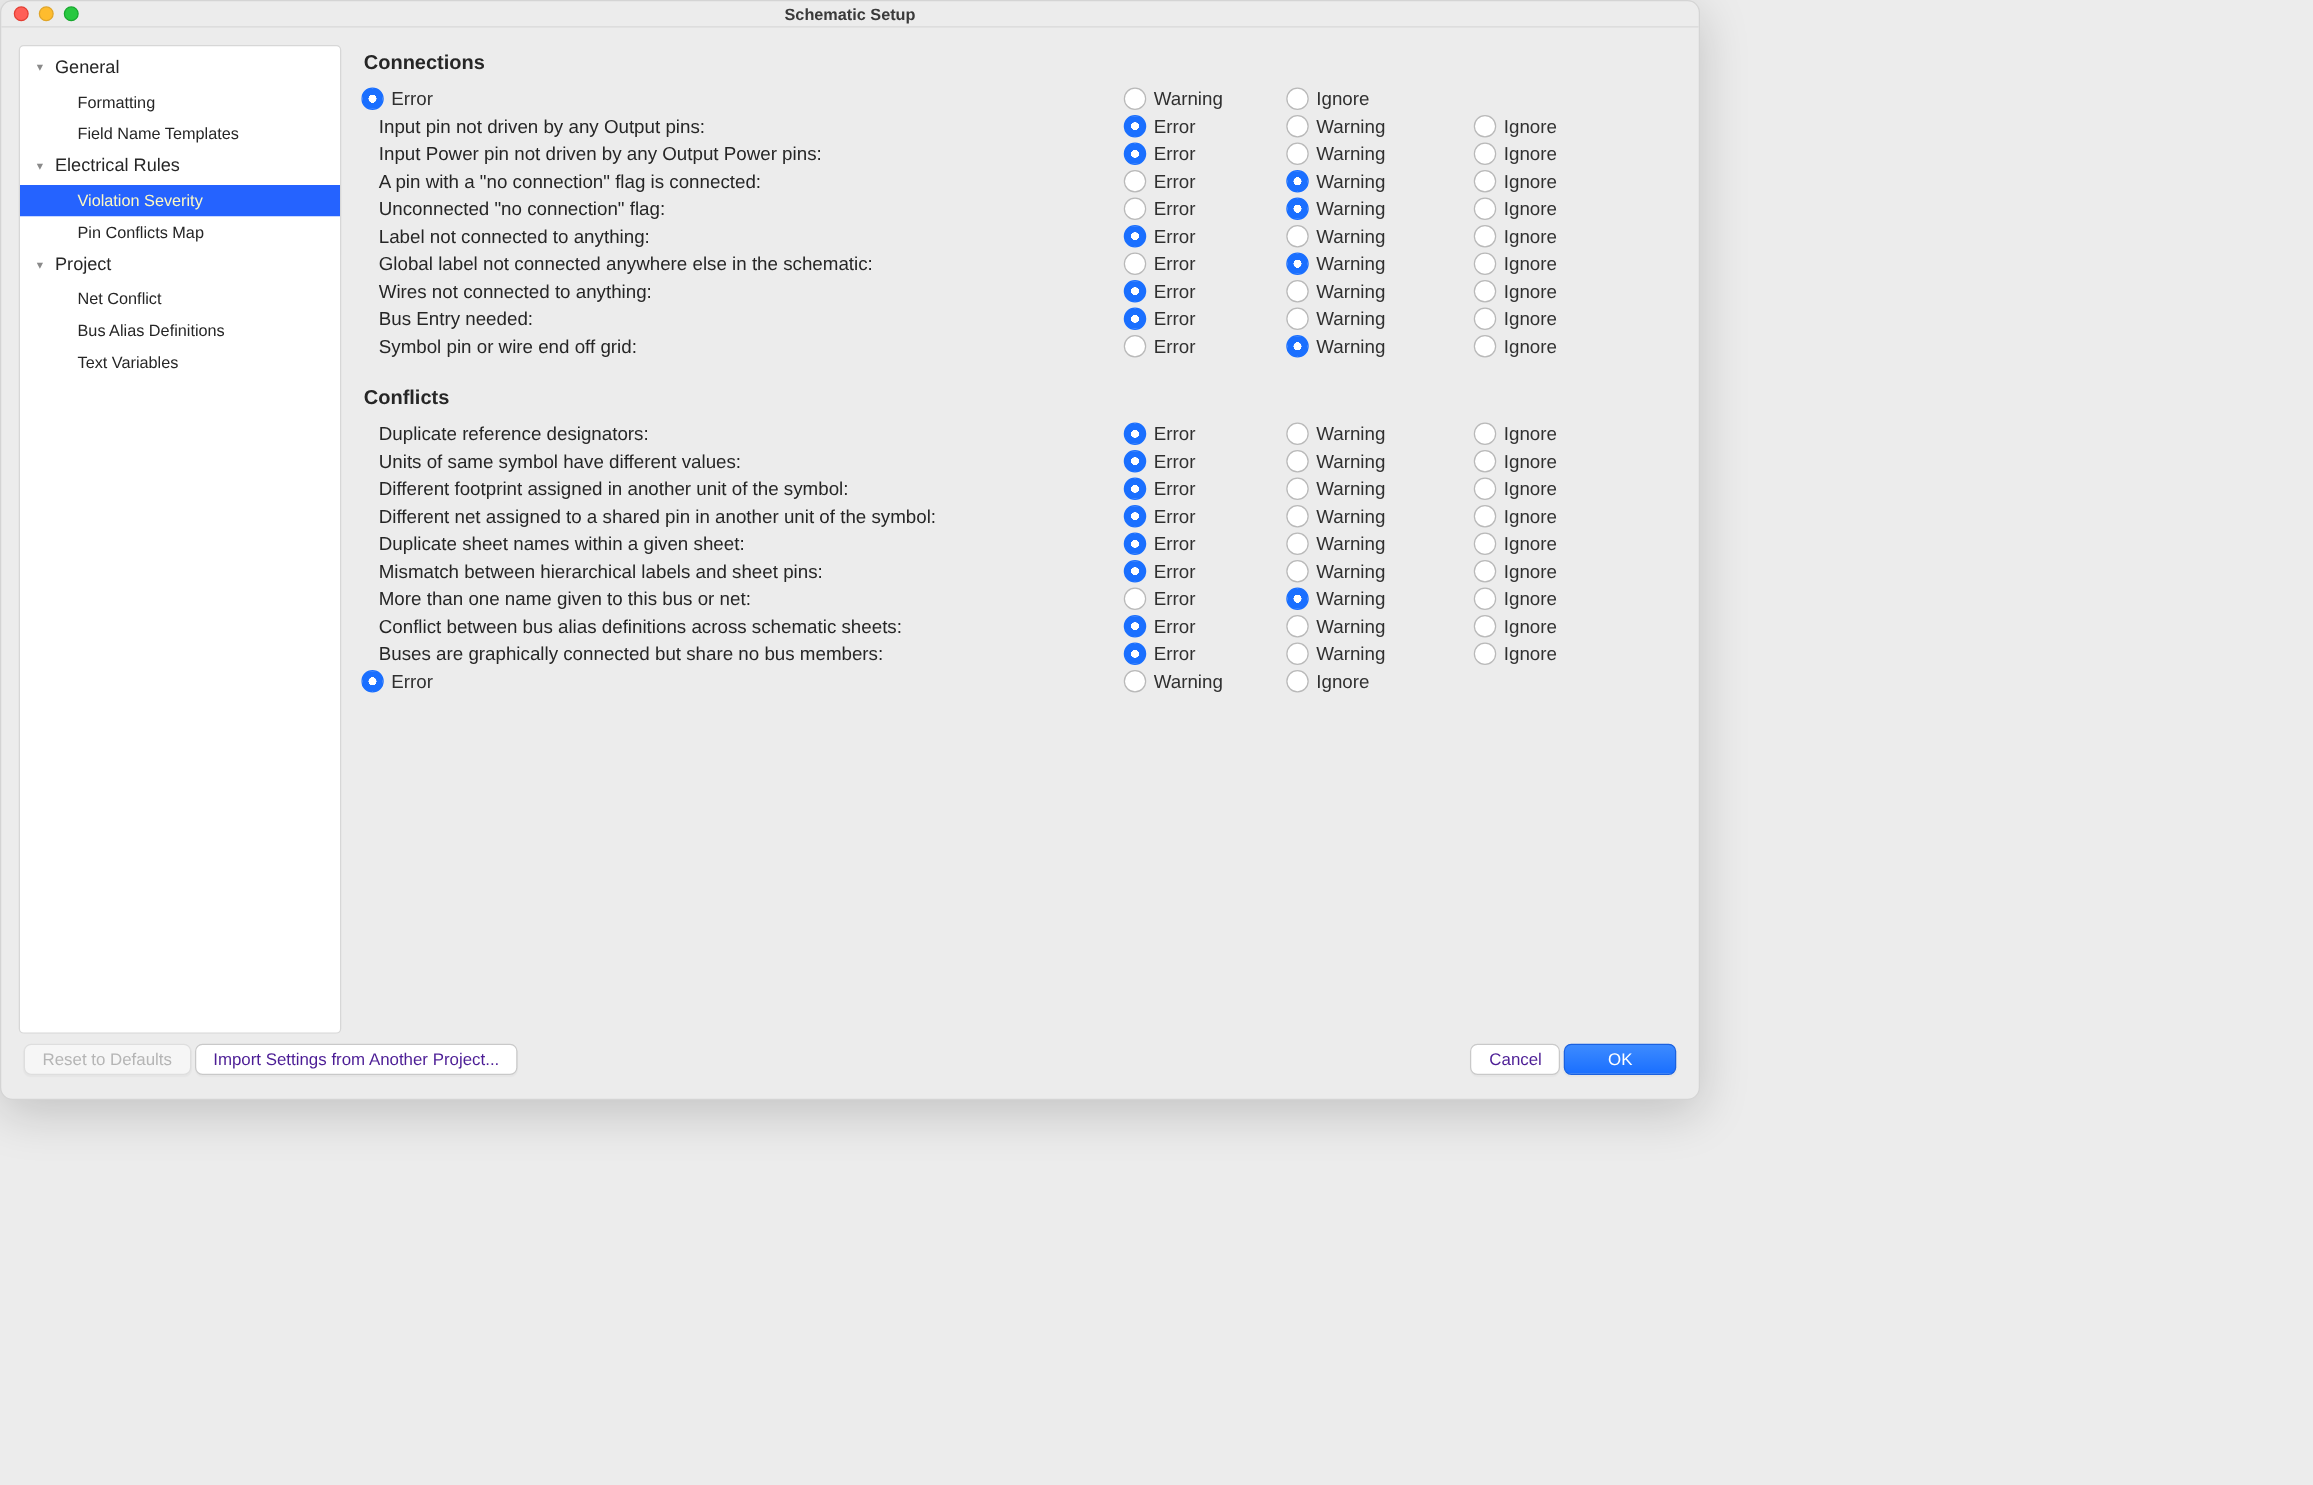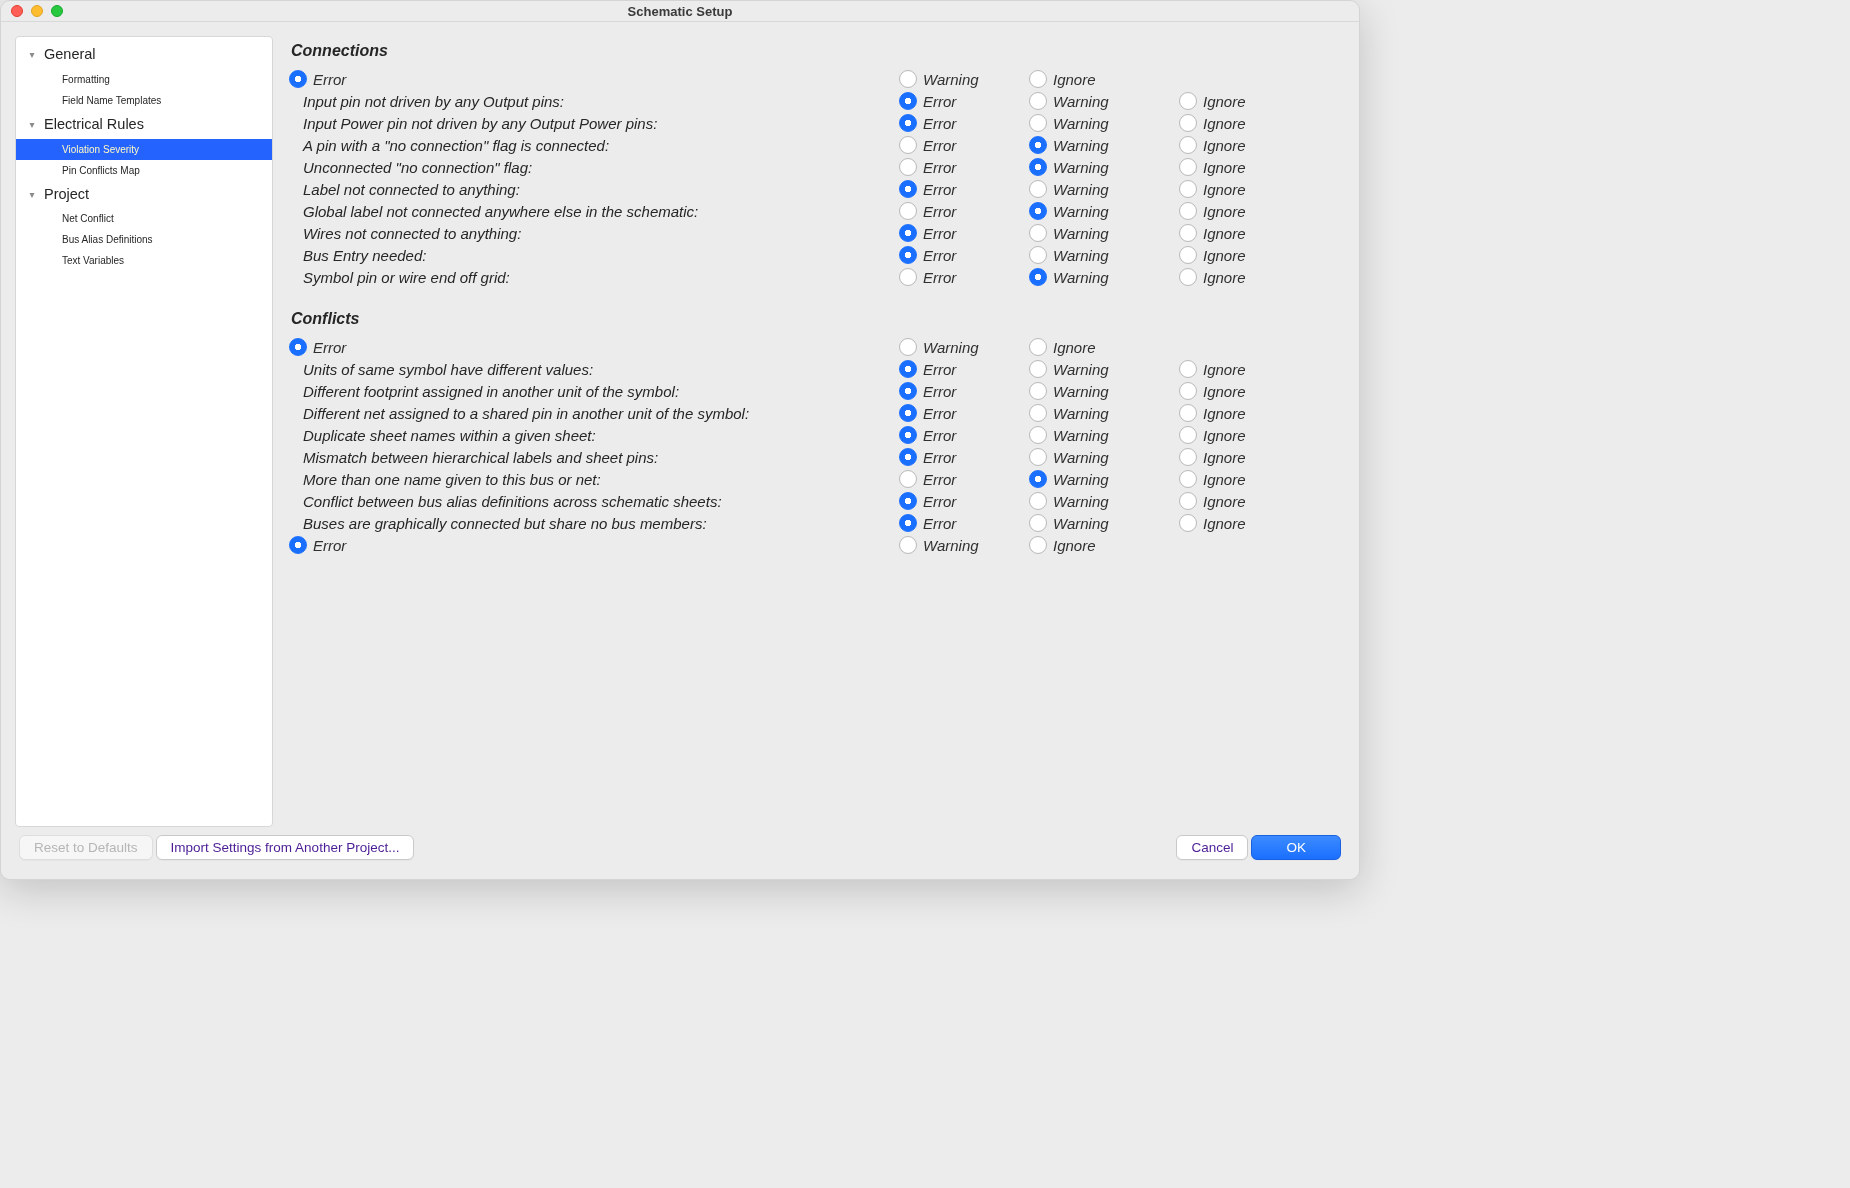--- a/index.html
+++ b/index.html
@@ -53,32 +53,32 @@
     background:#fff;
     border:1px solid #d7d7d7;
     border-radius:4px;
     padding:4px 0;
     overflow:auto;
     flex-shrink:0;
   }
   .tree-item {
     display:flex; align-items:center; gap:6px;
     padding:3px 6px 3px 10px;
-    font-size:10px;
+    font-size:13px;
     line-height:1.5;
     cursor:default;
     user-select:none;
   }
   .tree-item .chev { width:12px; display:inline-block; text-align:center; color:#8a8a8a; font-size:10px; }
   .tree-item.level1 { font-size:14.5px; }
   .tree-item.level2 { padding-left: 46px; }
   .tree-item.selected { background:#2563ff; color:#fef9c3; }
 
   
-  .content-wrap { flex:1; display:flex; overflow:hidden;font-style:italic; }
+  .content-wrap { flex:1; display:flex; overflow:hidden; }
   .content {
     flex:1; overflow-y:scroll; padding-right:6px;
     padding-bottom:10px;
   }
   
   .content::-webkit-scrollbar { width:12px; }
   .content::-webkit-scrollbar-track { background:#e5e5e5; border-radius:6px; }
   .content::-webkit-scrollbar-thumb { background:#b8b8b8; border-radius:6px; }
 
   .group-title { font-weight:700; font-size:16px; margin:6px 0 8px 2px; }
@@ -325,20 +325,21 @@
               <span class="radio checked"></span>
               <span class="radio-label">Warning</span>
             </div>
             <div class="radio-cell">
               <span class="radio"></span>
               <span class="radio-label">Ignore</span>
             </div>
           </div>
           <div class="group-title" style="margin-top: 22px;">Conflicts</div>
           <div class="rule-row">
+            <div class="rule-label">Duplicate reference designators:</div>
             <div class="radio-cell">
               <span class="radio checked"></span>
               <span class="radio-label">Error</span>
             </div>
             <div class="radio-cell">
               <span class="radio"></span>
               <span class="radio-label">Warning</span>
             </div>
             <div class="radio-cell">
               <span class="radio"></span>

